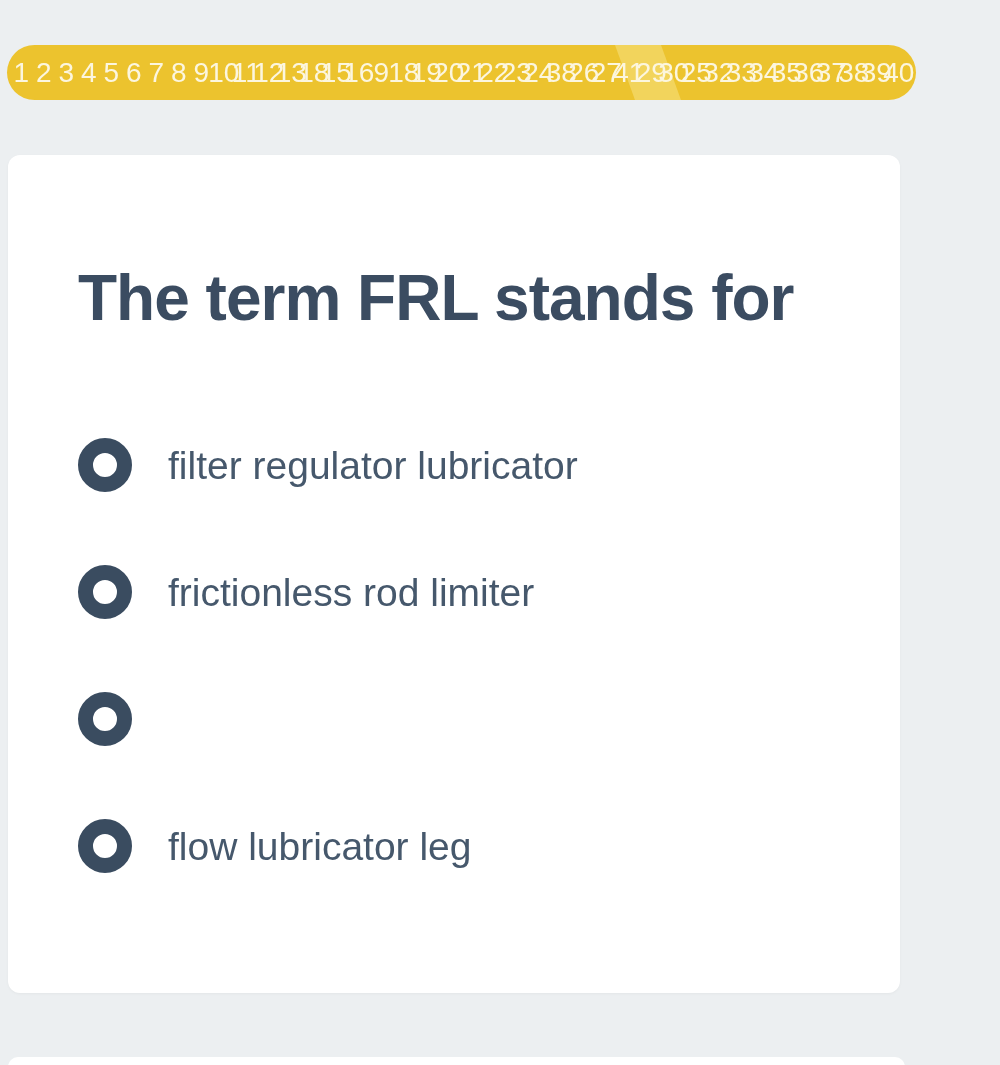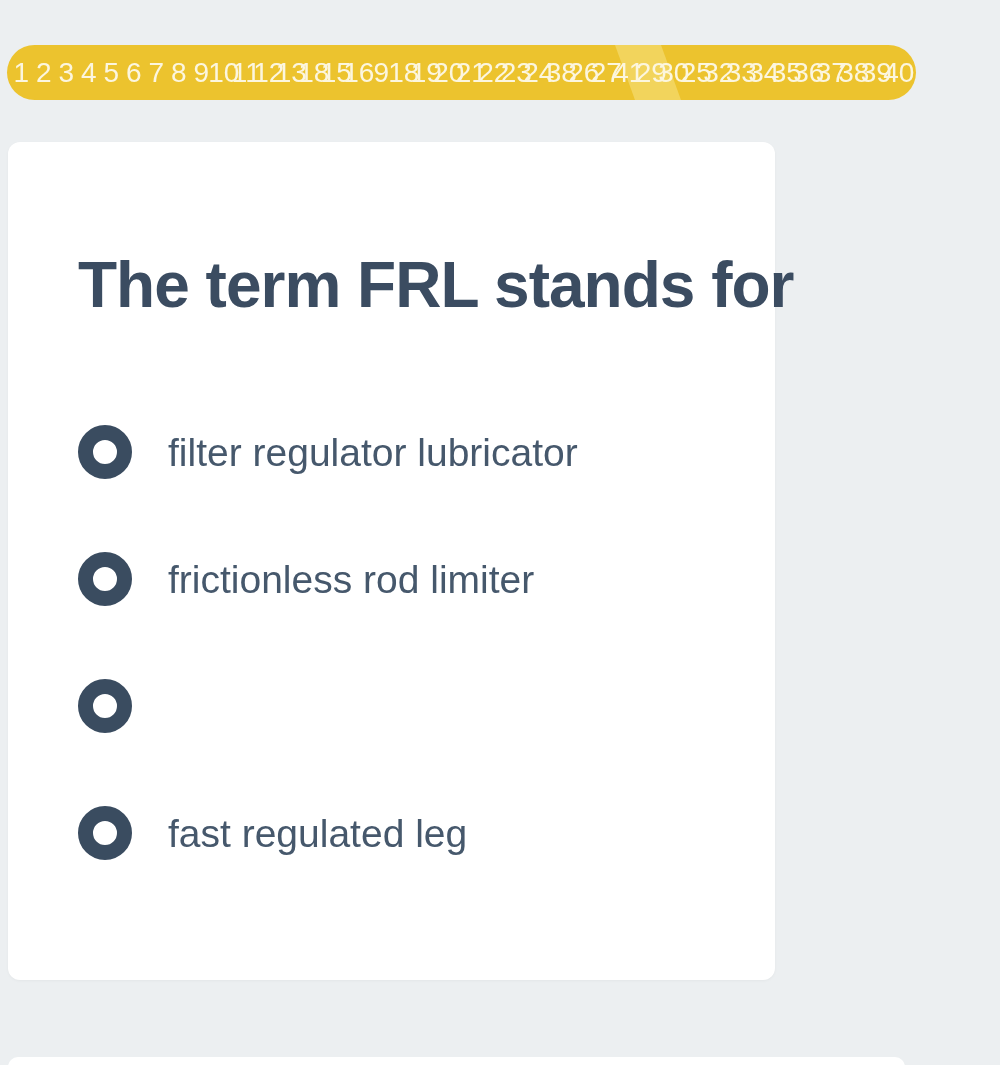--- a/index.html
+++ b/index.html
@@ -53,26 +53,27 @@
     font-size: 28px;
     line-height: 1;
     color: var(--num, #FCF6DF);
     white-space: nowrap;
   }
 
   
   .card {
     position: absolute;
     left: 8px;
-    top: 142px;
-    width: 767px;
+    top: 155px;
+    width: 860px;
     height: 838px;
     background: #FFFFFF;
     border-radius: 12px;
     box-shadow: 0 1px 3px rgba(0,0,0,0.04);
+    padding-left: 32px;
   }
   .title {
     position: absolute;
     left: 70px;
     top: 108px;
     margin: 0;
     font-size: 64px;
     line-height: 1.1;
     font-weight: bold;
     letter-spacing: -1px;
@@ -300,18 +301,18 @@
     <span class="radio"></span>
     <span class="option-label">frictionless rod limiter</span>
   </div>
 
   <div class="option">
     <span class="radio"></span>
   </div>
 
   <div class="option">
     <span class="radio"></span>
-    <span class="option-label">fast regulated leg</span>
+    <span class="option-label">flow lubricator leg</span>
   </div>
 </div>
 </div>
 
 <div class="next-card"></div>
 
 </body></html>

